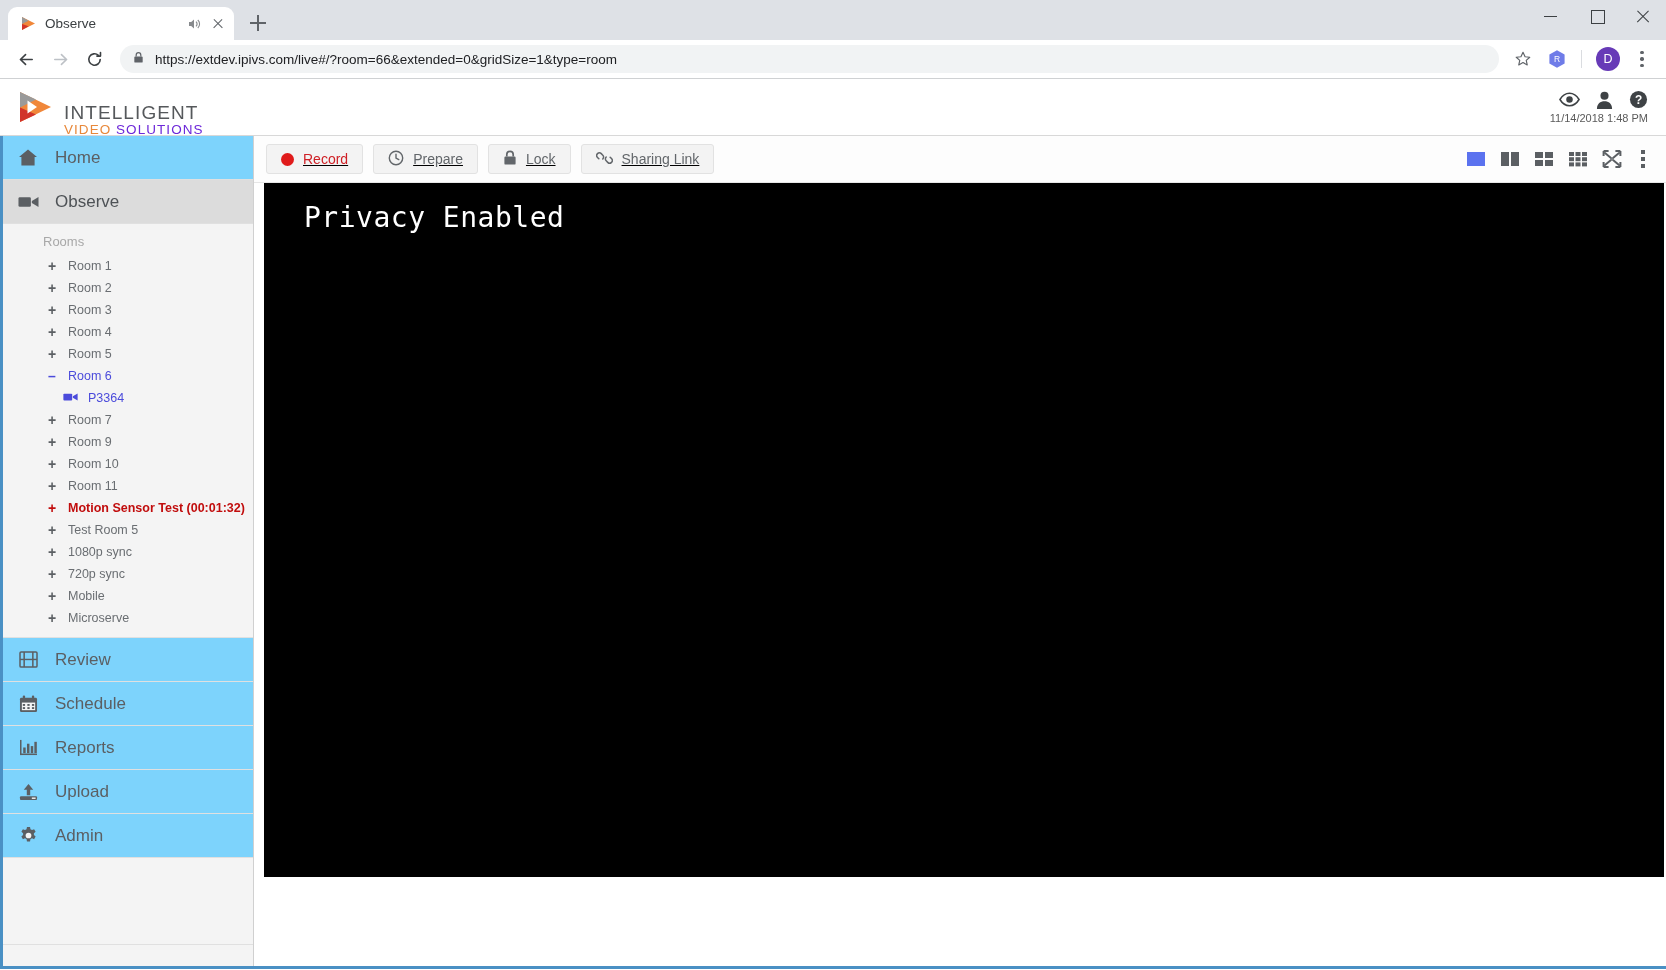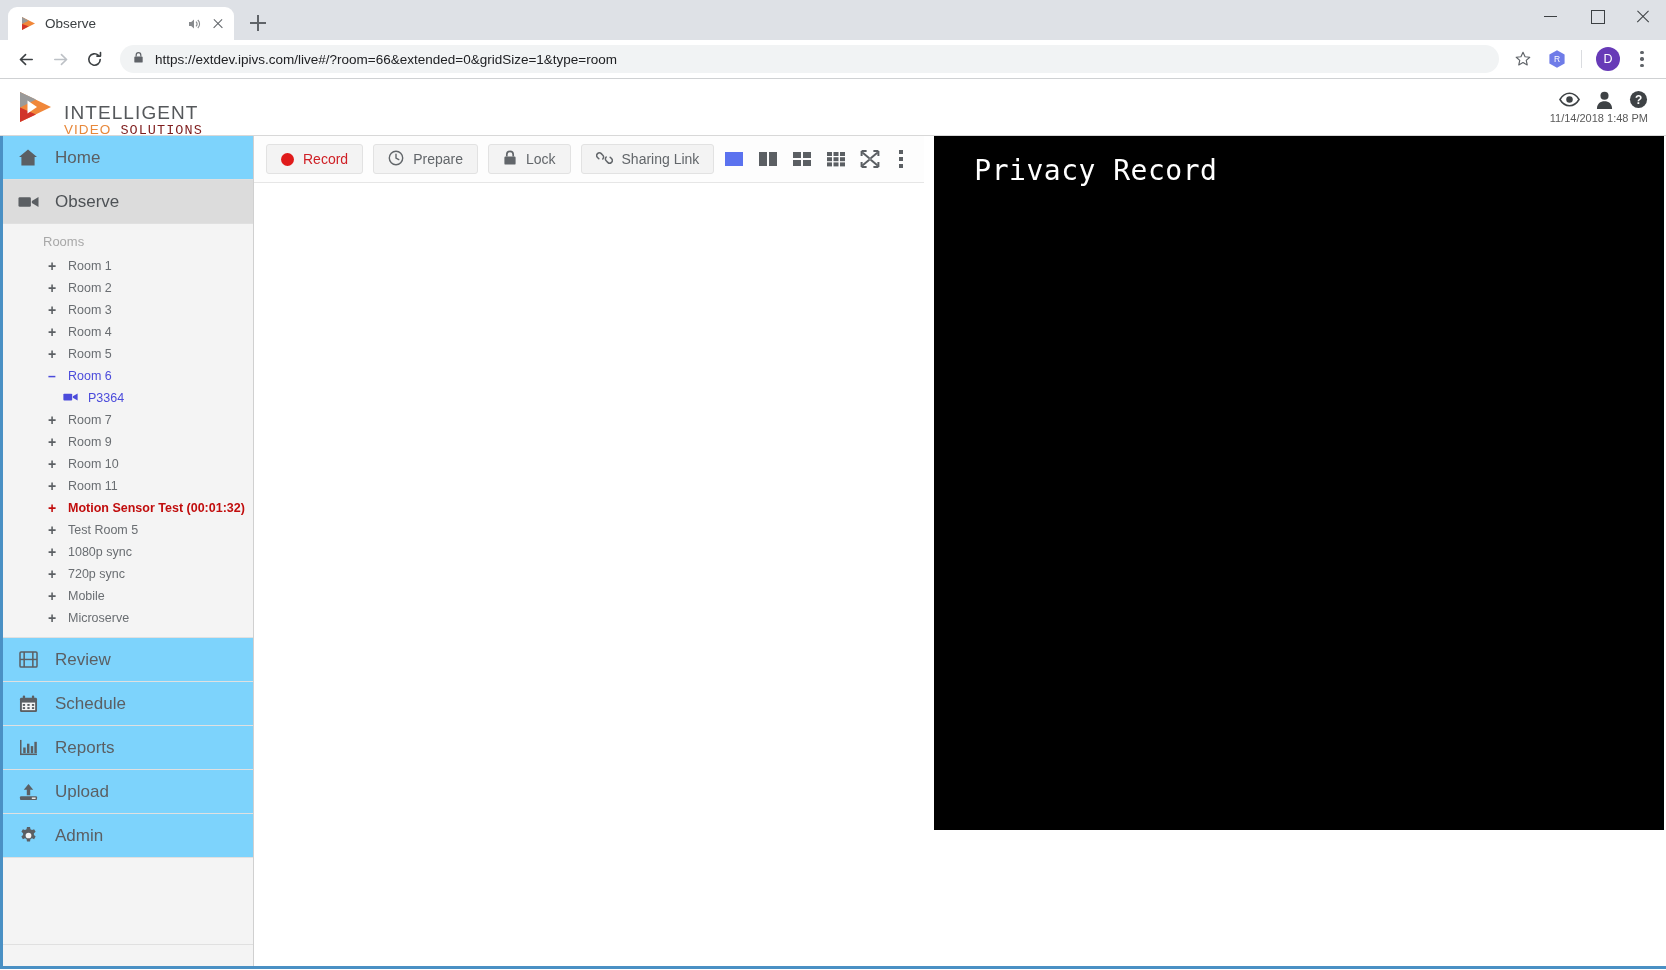--- a/index.html
+++ b/index.html
@@ -101,21 +101,21 @@
     padding: 0 18px 0 16px;
   }
   .logo-wrap { display: flex; align-items: center; gap: 10px; }
   .logo-mark { width: 38px; height: 34px; }
   .logo-text { line-height: 1.05; margin-top: 27px; }
   .logo-line1 {
     font-size: 19px; letter-spacing: 1.1px; color: #55585b; font-weight: 400;
   }
   .logo-line2 { font-size: 13.5px; letter-spacing: 1.05px; }
   .logo-line2 .video { color: #e8883a; }
-  .logo-line2 .solutions { color: #7f1d1d; font-family: Liberation Mono, monospace; }
+  .logo-line2 .solutions { color: #6d28d9; }
 
   .header-right { display: flex; flex-direction: column; align-items: flex-end; gap: 3px; }
   .header-icons { display: flex; align-items: center; gap: 16px; }
   .header-icons svg { display: block; }
   .header-time { font-size: 11px; color: #5a5a5a; }
 
   .app-body { display: flex; height: 833px; }
 
   
   .sidebar {
@@ -148,21 +148,21 @@
   .room-row.alert { color: #c10d0d; font-weight: bold; }
   .room-row.alert .sign { color: #c10d0d; }
   .camera-row {
     display: flex; align-items: center; gap: 10px;
     padding: 4px 0 4px 60px; font-size: 12.5px; color: #4b4bdb;
   }
   .sidebar-filler { flex: 1; background: #f4f4f4; border-bottom: 1px solid #e0e0e0; }
   .sidebar-bottom-strip { height: 24px; background: #f4f4f4; }
 
   
-  .main { flex: 1; display: flex; background: #ffffff; min-width: 0; }
+  .main { flex: 1; display: flex; flex-direction: column; background: #ffffff; min-width: 0; text-decoration: underline; }
   .toolbar {
     height: 47px; background: #fdfdfd;
     display: flex; align-items: center; padding: 0 12px 0 12px;
     border-bottom: 1px solid #e6e6e6;
   }
   .tbtn {
     height: 30px; background: #f3f3f3; border: 1px solid #e2e2e2;
     border-radius: 3px; display: flex; align-items: center; gap: 9px;
     padding: 0 14px; margin-right: 10px;
     font-size: 14px; color: #62666a;
@@ -573,21 +573,21 @@
           <span class="vkebab">
               <i></i>
               <i></i>
               <i></i>
             </span>
         </div>
       </div>
 
       <div class="video-area">
         <div class="video-pane">
-          <div class="privacy-label">Privacy Record</div>
+          <div class="privacy-label">Privacy Enabled</div>
         </div>
       </div>
 
     </div>
   </div>
 
   <div class="app-bottom-accent"></div>
 </div>
 
 </body></html>

